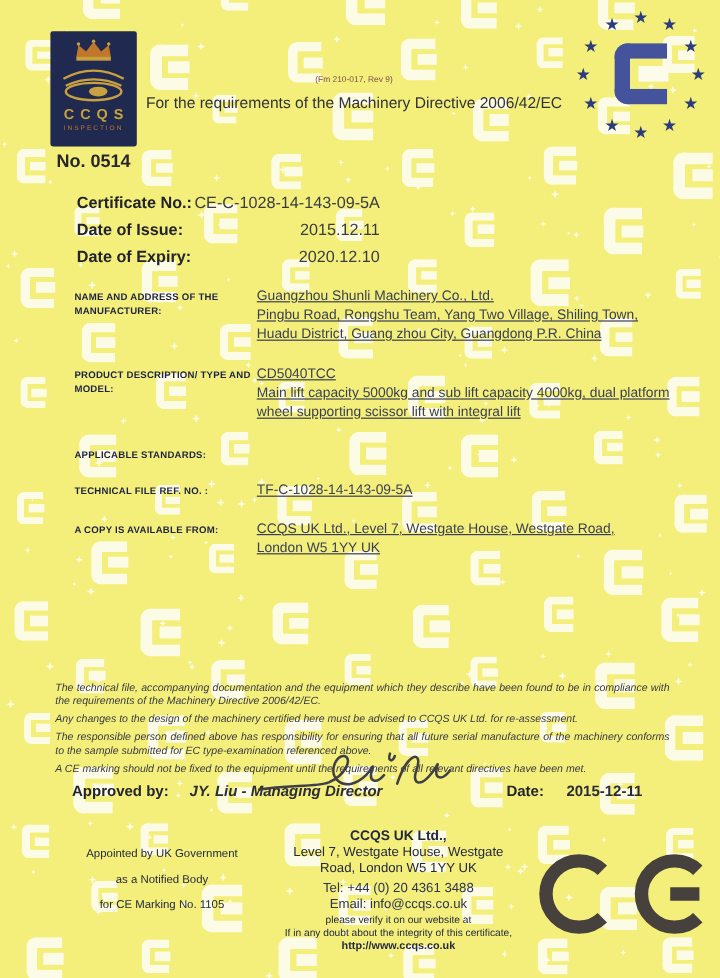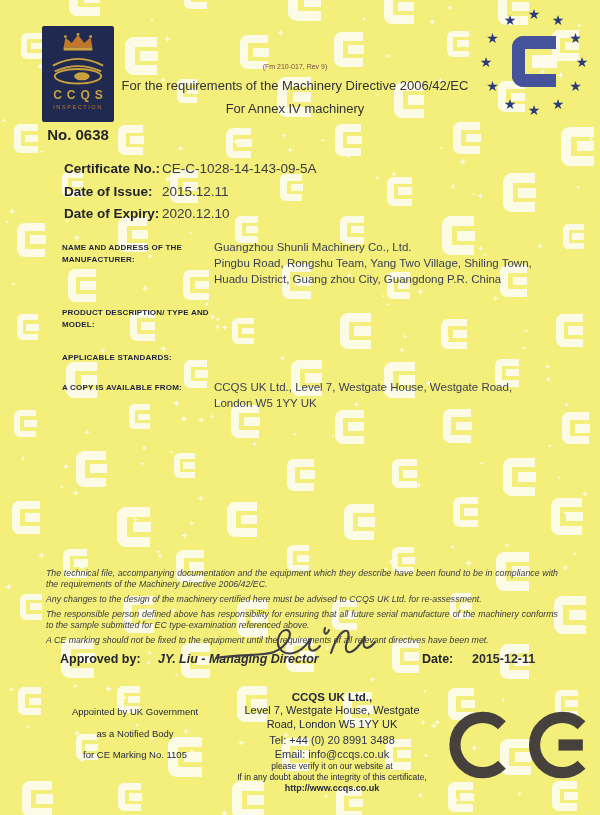--- a/index.html
+++ b/index.html
@@ -24,29 +24,29 @@
   
   .emblem{position:absolute;left:473px;top:2px;width:122px;height:120px;}
   .emblem .star{position:absolute;font-size:14px;color:#2c3b7c;transform:translate(-50%,-50%);}
   
   .title-wrap{position:absolute;left:95px;top:56px;width:400px;text-align:center;}
   .title{font-size:26px;color:#2b2b30;letter-spacing:.3px;white-space:nowrap;}
   .form-ref{font-size:7px;color:#7c4a4a;margin-top:7px;}
   .subtitle{font-size:13px;color:#32323a;margin-top:8px;white-space:nowrap;}
   
   .details{position:absolute;left:64px;top:158px;font-size:13.5px;}
-  .details .row{display:flex;line-height:22.5px;}
+  .details .row{display:flex;line-height:22.5px;justify-content:space-between;}
   .details .dl{font-weight:bold;width:98px;color:#23232e;}
   .details .dv{color:#3b3b44;}
   
   .sections{position:absolute;left:62px;top:239px;width:505px;}
   .section{display:flex;}
   .sec-label{width:152px;flex:0 0 152px;font-size:8px;font-weight:bold;color:#1e2240;
              letter-spacing:.2px;line-height:11.5px;padding-top:3px;}
-  .sec-value{flex:1;font-size:11.5px;color:#3a3f55;line-height:16px;}
+  .sec-value{flex:1;font-size:11.5px;color:#3a3f55;line-height:16px;text-decoration:underline;}
   
   .legal{position:absolute;left:46px;top:568px;width:512px;font-style:italic;
          font-size:8.8px;color:#3a3a44;line-height:11px;}
   .legal p{margin:0 0 4px 0;text-align:justify;}
   
   .approval{position:absolute;left:60px;top:652px;width:500px;height:20px;font-size:12.5px;}
   .ap-label{position:absolute;left:0;font-weight:bold;color:#23232e;}
   .ap-name{position:absolute;left:98px;font-weight:bold;font-style:italic;color:#2c2c36;}
   .ap-date-label{position:absolute;left:362px;font-weight:bold;color:#23232e;}
   .ap-date{position:absolute;left:412px;font-weight:bold;color:#2c2c36;}
@@ -356,42 +356,41 @@
       </svg>
       <svg width="58" height="30" viewBox="0 0 60 31" style="margin-top:3px;">
         <path d="M4 11 Q30 -3 56 11" stroke="#c9a23f" stroke-width="2" fill="none"></path>
         <path d="M6 17 Q30 6 54 17" stroke="#c9a23f" stroke-width="2" fill="none"></path>
         <ellipse cx="30" cy="22" rx="24" ry="7.5" stroke="#c9a23f" stroke-width="2" fill="none"></ellipse>
         <ellipse cx="34" cy="22" rx="8" ry="4.2" fill="#c9a23f"></ellipse>
       </svg>
       <div class="ukas-acronym">CCQS</div>
       <div class="ukas-sub">INSPECTION</div>
     </div>
-    <div class="ukas-no">No. 0638</div>
+    <div class="ukas-no">No. 0514</div>
 
     <div class="emblem" id="emblem">
       <div class="ceg" style="font-size:13px;width:44px;height:51px;left:39px;top:34px;border-color:#44539b;opacity:1;"></div>
     <span class="star" style="left: 61px; top: 12px;">★</span>
         <span class="star" style="left: 85px; top: 18.4308px;">★</span>
         <span class="star" style="left: 102.569px; top: 36px;">★</span>
         <span class="star" style="left: 109px; top: 60px;">★</span>
         <span class="star" style="left: 102.569px; top: 84px;">★</span>
         <span class="star" style="left: 85px; top: 101.569px;">★</span>
         <span class="star" style="left: 61px; top: 108px;">★</span>
         <span class="star" style="left: 37px; top: 101.569px;">★</span>
         <span class="star" style="left: 19.4308px; top: 84px;">★</span>
         <span class="star" style="left: 13px; top: 60px;">★</span>
         <span class="star" style="left: 19.4308px; top: 36px;">★</span>
         <span class="star" style="left: 37px; top: 18.4308px;">★</span>
       </div>
 
     <div class="title-wrap">
       <div class="form-ref">(Fm 210-017, Rev 9)</div>
       <div class="subtitle">For the requirements of the Machinery Directive 2006/42/EC</div>
-      <div class="subtitle">For Annex IV machinery</div>
     </div>
 
     <div class="details">
       <div class="row">
         <span class="dl">Certificate No.:</span>
         <span class="dv">CE-C-1028-14-143-09-5A</span>
       </div>
       <div class="row">
         <span class="dl">Date of Issue:</span>
         <span class="dv">2015.12.11</span>
@@ -406,23 +405,34 @@
       <div class="section" style="margin-bottom:17px;">
         <div class="sec-label">NAME AND ADDRESS OF THE MANUFACTURER:</div>
         <div class="sec-value">
           <div>Guangzhou Shunli Machinery Co., Ltd.</div>
           <div>Pingbu Road, Rongshu Team, Yang Two Village, Shiling Town,</div>
           <div>Huadu District, Guang zhou City, Guangdong P.R. China</div>
         </div>
       </div>
       <div class="section" style="margin-bottom:19px;">
         <div class="sec-label">PRODUCT DESCRIPTION/ TYPE AND MODEL:</div>
+        <div class="sec-value">
+          <div>CD5040TCC</div>
+          <div>Main lift capacity 5000kg and sub lift capacity 4000kg, dual platform</div>
+          <div>wheel supporting scissor lift with integral lift</div>
+        </div>
       </div>
       <div class="section" style="margin-bottom:15px;">
         <div class="sec-label">APPLICABLE STANDARDS:</div>
+      </div>
+      <div class="section" style="margin-bottom:16px;">
+        <div class="sec-label">TECHNICAL FILE REF. NO. :</div>
+        <div class="sec-value">
+          <div>TF-C-1028-14-143-09-5A</div>
+        </div>
       </div>
       <div class="section">
         <div class="sec-label">A COPY IS AVAILABLE FROM:</div>
         <div class="sec-value">
           <div>CCQS UK Ltd., Level 7, Westgate House, Westgate Road,</div>
           <div>London W5 1YY UK</div>
         </div>
       </div>
     </div>
 
@@ -450,21 +460,21 @@
     <div class="notified">
       <div>Appointed by UK Government</div>
       <div>as a Notified Body</div>
       <div>for CE Marking No. 1105</div>
     </div>
 
     <div class="issuer">
       <div class="is-name">CCQS UK Ltd.,</div>
       <div class="is-addr">Level 7, Westgate House, Westgate</div>
       <div class="is-addr">Road, London W5 1YY UK</div>
-      <div class="is-tel" style="margin-top:2px;">Tel: +44 (0) 20 8991 3488</div>
+      <div class="is-tel" style="margin-top:2px;">Tel: +44 (0) 20 4361 3488</div>
       <div class="is-email">Email: info@ccqs.co.uk</div>
       <div class="is-note">please verify it on our website at</div>
       <div class="is-note">If in any doubt about the integrity of this certificate,</div>
       <div class="is-web">http://www.ccqs.co.uk</div>
     </div>
 
     <svg class="ce-mark" width="148" height="86" viewBox="0 0 225 100">
       <g stroke="#46413c" stroke-width="17" fill="none">
         <path d="M82 20 A42 42 0 1 0 82 80"></path>
         <g transform="translate(121,0)">

